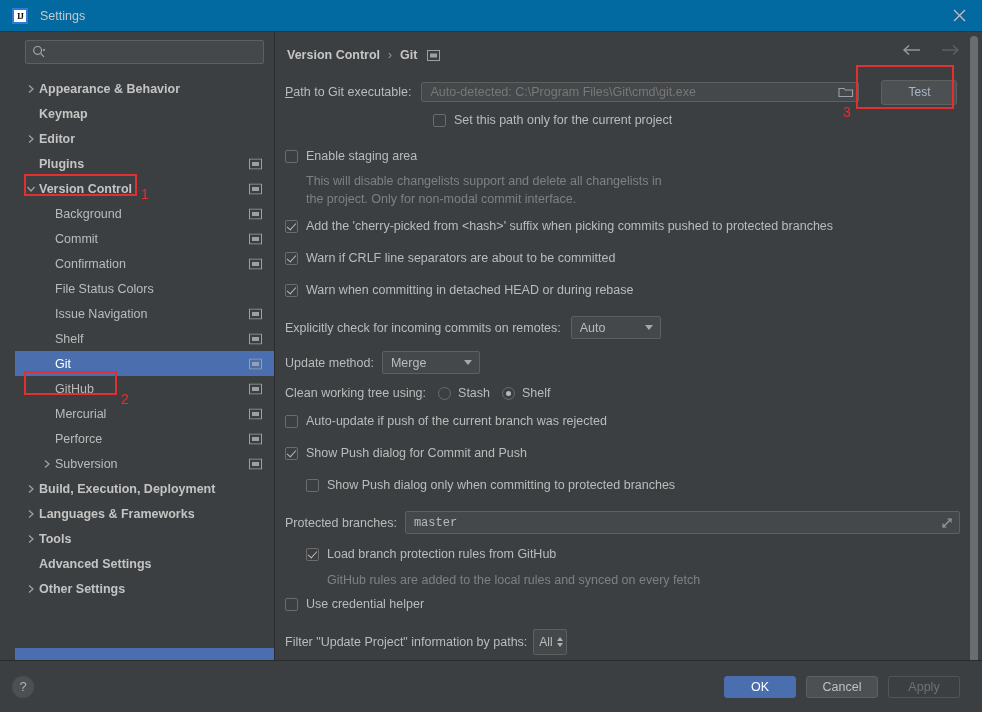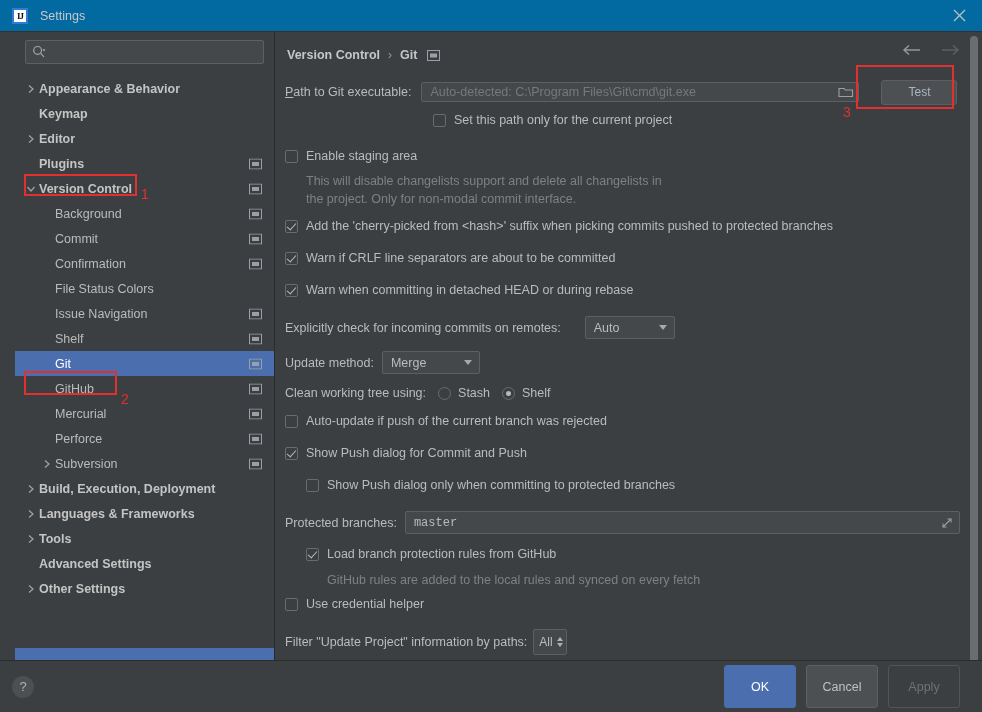--- a/index.html
+++ b/index.html
@@ -288,21 +288,21 @@
   }
   .help-btn {
     width: 22px; height: 22px; border-radius: 50%;
     background: #4c5052;
     color: #b0b0b0;
     display: flex; align-items: center; justify-content: center;
     font-size: 13px;
   }
   .footer-spacer { flex: 1; }
   .btn {
-    height: 43px;
+    height: 22px;
     min-width: 72px;
     border-radius: 3px;
     font-size: 12.5px;
     display: inline-flex; align-items: center; justify-content: center;
     margin-left: 10px;
     padding: 0 14px;
     font-family: "Liberation Sans", sans-serif;
   }
   .btn-ok { background: #4b6eaf; border: 1px solid #4b6eaf; color: #ffffff; }
   .btn-cancel { background: #4c5052; border: 1px solid #5e6060; color: #c0c0c0; }
@@ -594,21 +594,21 @@
           <span class="chk checked"></span>
           <span class="chk-label">Warn if CRLF line separators are about to be committed</span>
         </div>
         <div class="chk-row" style="margin-bottom:12px;">
           <span class="chk checked"></span>
           <span class="chk-label">Warn when committing in detached HEAD or during rebase</span>
         </div>
 
         <div class="row" style="margin-bottom:12px;">
           <span class="field-label">Explicitly check for incoming commits on remotes:</span>
-          <div class="combo combo-auto" style="margin-left:24px;">
+          <div class="combo combo-auto" style="margin-left:10px;">
             <span class="cval">Auto</span>
             <span class="carrow"></span>
           </div>
         </div>
 
         <div class="row" style="margin-bottom:12px;">
           <span class="field-label">Update method:</span>
           <div class="combo combo-merge" style="margin-left:8px;">
             <span class="cval">Merge</span>
             <span class="carrow"></span>

